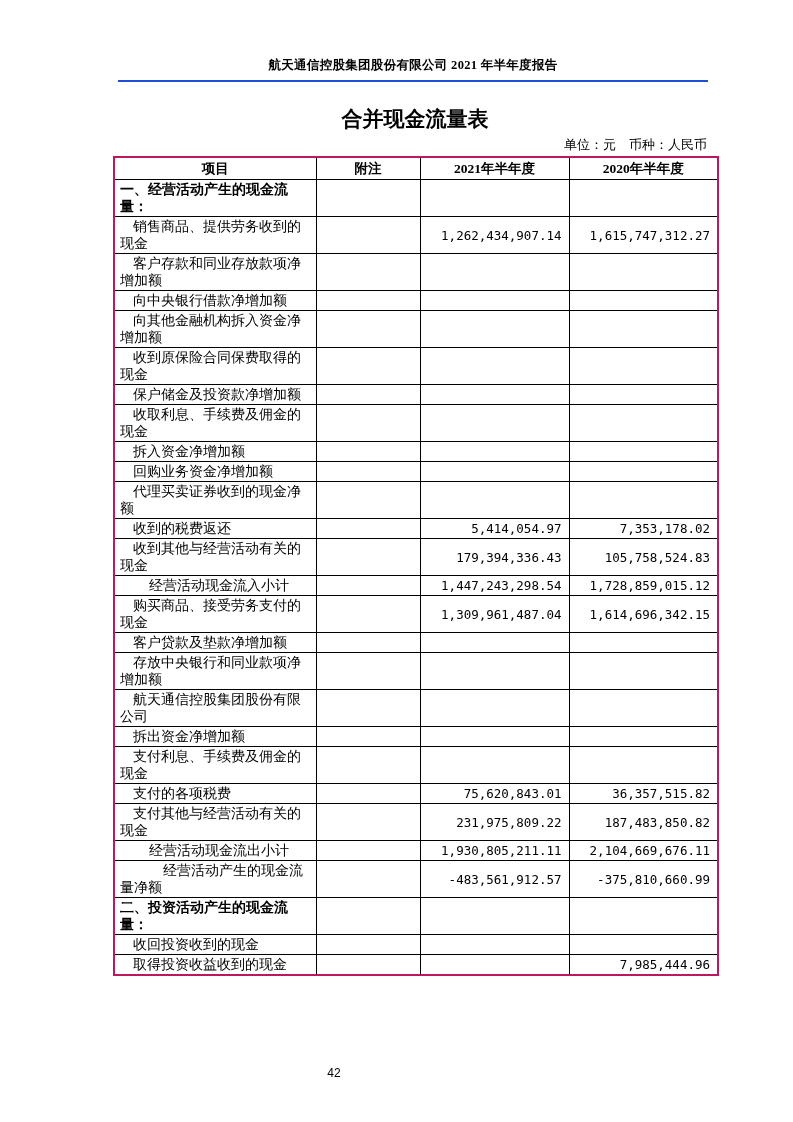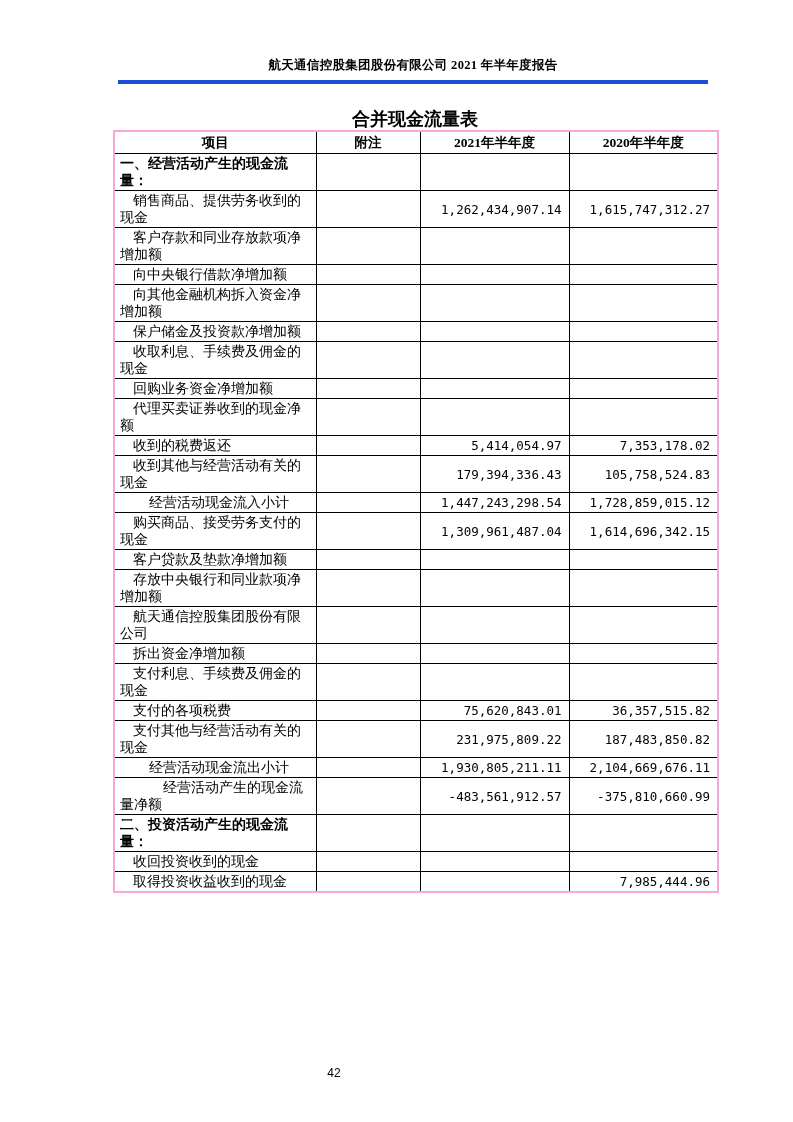--- a/index.html
+++ b/index.html
@@ -23,55 +23,55 @@
   
   .doc-header {
     position: absolute;
     top: 57px;
     left: 118px;
     width: 590px;
     text-align: center;
     font-size: 12.5px;
     font-weight: bold;
     padding-bottom: 6px;
-    border-bottom: 4px solid #1d4ed8;
+    border-bottom: 2px solid #1d4ed8;
     letter-spacing: 0.3px;
   }
   
   .content {
     position: absolute;
     top: 108px;
     left: 113px;
     width: 604px;
   }
   .stmt-title {
     margin: 0;
     text-align: center;
-    font-size: 18px;
+    font-size: 21px;
     font-weight: bold;
     line-height: 22px;
   }
   .stmt-period {
     text-align: center;
     font-size: 13.5px;
     line-height: 22px;
     margin-top: 4px;
   }
   .unit-line {
     text-align: right;
     font-size: 13px;
     line-height: 18px;
     margin: 6px 10px 2px 0;
   }
   
   table.cf-table {
     border-collapse: collapse;
     table-layout: fixed;
     width: 604px;
-    border: 2px solid #f9a8d4;
+    border: 2px solid #be185d;
   }
   .cf-table th, .cf-table td {
     border: 1px solid #000;
     vertical-align: middle;
     overflow: hidden;
   }
   .cf-table th {
     font-size: 13.5px;
     font-weight: bold;
     text-align: center;
@@ -108,20 +108,21 @@
 </style>
 </head>
 <body>
 
 <div class="page">
 
   <div class="doc-header">航天通信控股集团股份有限公司 2021 年半年度报告</div>
 
   <div class="content">
     <h1 class="stmt-title">合并现金流量表</h1>
+    <div class="unit-line">单位：元　币种：人民币</div>
 
     <table class="cf-table">
       <colgroup>
         <col style="width:202px">
         <col style="width:104px">
         <col style="width:149px">
         <col style="width:149px">
       </colgroup>
       <thead>
         <tr>
@@ -156,27 +157,39 @@
       <td class="c-amt"></td>
       <td class="c-amt"></td>
     </tr>
           <tr class="row-item">
       <td class="c-label">向其他金融机构拆入资金净增加额</td>
       <td class="c-note"></td>
       <td class="c-amt"></td>
       <td class="c-amt"></td>
     </tr>
           <tr class="row-item">
+      <td class="c-label">收到原保险合同保费取得的现金</td>
+      <td class="c-note"></td>
+      <td class="c-amt"></td>
+      <td class="c-amt"></td>
+    </tr>
+          <tr class="row-item">
       <td class="c-label">保户储金及投资款净增加额</td>
       <td class="c-note"></td>
       <td class="c-amt"></td>
       <td class="c-amt"></td>
     </tr>
           <tr class="row-item">
       <td class="c-label">收取利息、手续费及佣金的现金</td>
+      <td class="c-note"></td>
+      <td class="c-amt"></td>
+      <td class="c-amt"></td>
+    </tr>
+          <tr class="row-item">
+      <td class="c-label">拆入资金净增加额</td>
       <td class="c-note"></td>
       <td class="c-amt"></td>
       <td class="c-amt"></td>
     </tr>
           <tr class="row-item">
       <td class="c-label">回购业务资金净增加额</td>
       <td class="c-note"></td>
       <td class="c-amt"></td>
       <td class="c-amt"></td>
     </tr>

